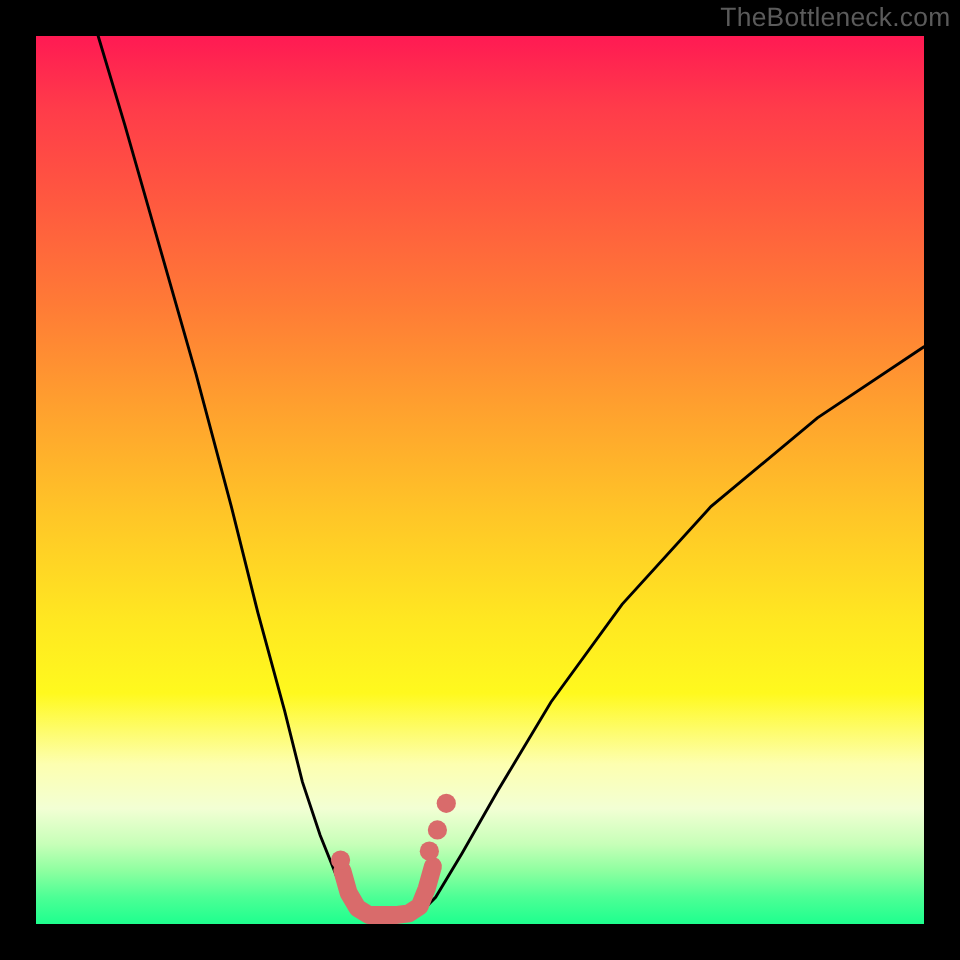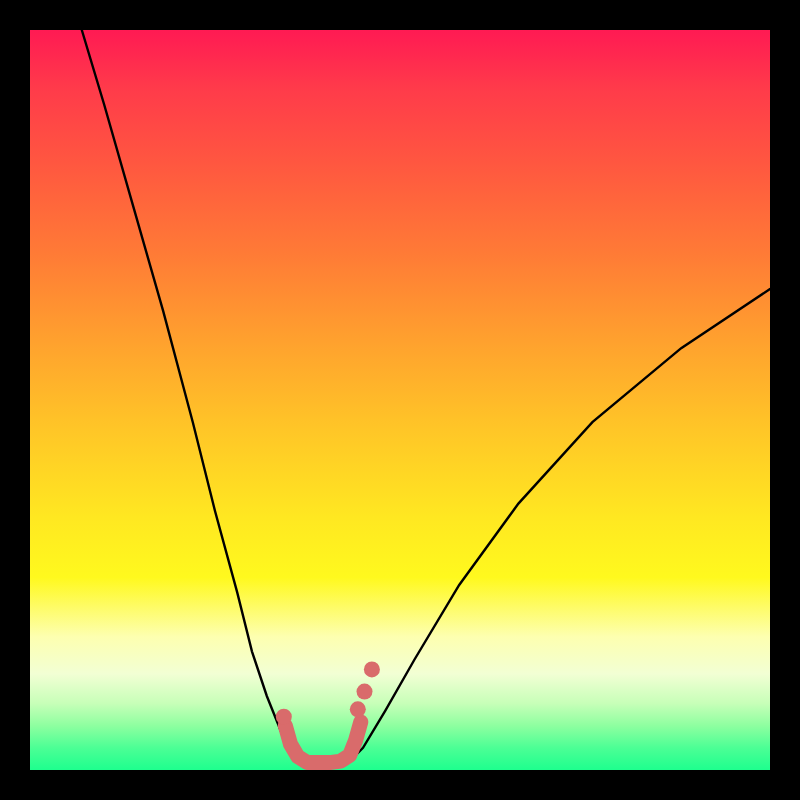--- a/index.html
+++ b/index.html
@@ -55,20 +55,21 @@
     top: 0;
     width: 740px;
     height: 740px;
     overflow: visible;
   }
 </style>
 </head>
 <body>
 
 <div class="frame">
+  <div class="watermark">TheBottleneck.com</div>
   <div class="plot">
     <svg class="curves" viewBox="0 0 740 740">
       <path fill="none" stroke-width="2.4" stroke-linecap="round" stroke="#000000" d="M51.8 0.0 L74.0 74.0 L103.6 177.6 L133.2 281.2 L162.8 392.2 L185.0 481.0 L207.2 562.4 L222.0 621.6 L236.8 666.0 L251.6 703.0 L262.7 721.5 L273.8 732.6"></path>
       <path fill="none" stroke-width="2.4" stroke-linecap="round" stroke="#000000" d="M318.2 732.6 L333.0 717.8 L355.2 680.8 L384.8 629.0 L429.2 555.0 L488.4 473.6 L562.4 392.2 L651.2 318.2 L740.0 259.0"></path>
       <path fill="none" stroke-width="15" stroke-linecap="round" stroke-linejoin="round" stroke="#d96b6b" d="M255.3 695.6 L260.5 714.1 L267.9 726.7 L277.5 732.6 L288.6 732.6 L299.7 732.6 L310.8 731.1 L319.7 725.2 L325.6 710.4 L330.8 691.9"></path>
       <g>
           <circle cx="253.8" cy="686.7" r="8" fill="#d96b6b"></circle>
           <circle cx="327.8" cy="679.3" r="8" fill="#d96b6b"></circle>
           <circle cx="334.5" cy="661.6" r="8" fill="#d96b6b"></circle>
           <circle cx="341.9" cy="639.4" r="8" fill="#d96b6b"></circle>

